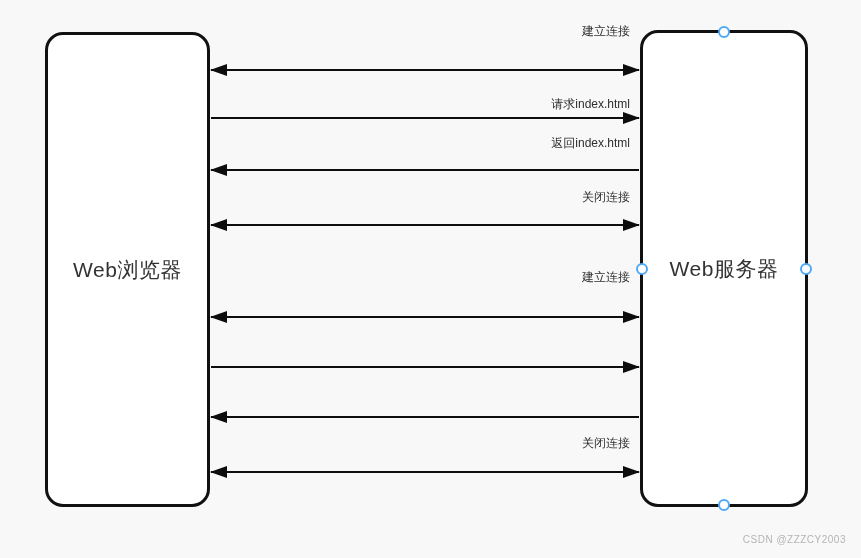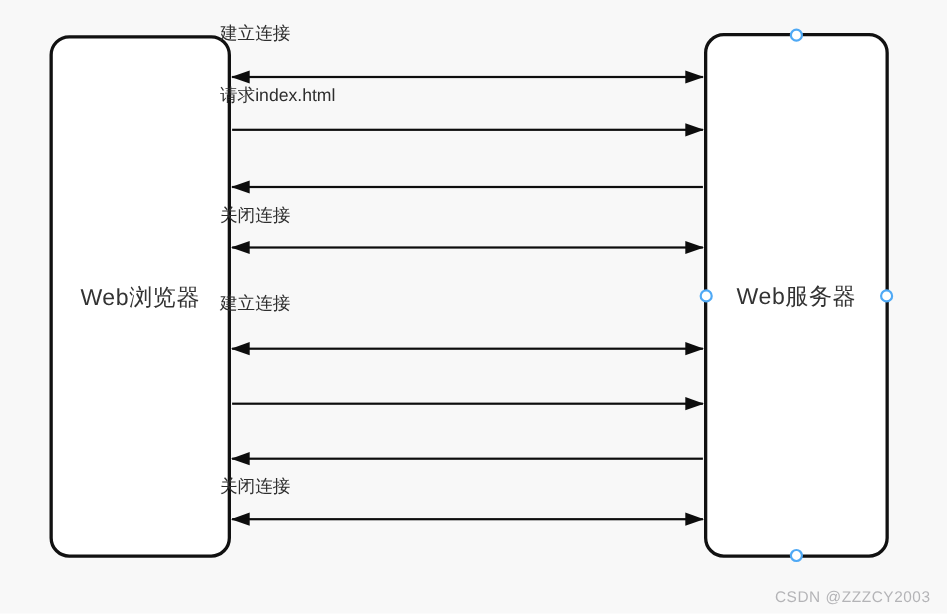--- a/index.html
+++ b/index.html
@@ -19,32 +19,32 @@
 
   
   .handle{position:absolute;width:12px;height:12px;border:2px solid var(--handle);
           background:#fff;border-radius:50%;}
   .handle-top{left:calc(50% - 6px);top:-7px;}
   .handle-bottom{left:calc(50% - 6px);bottom:-7px;}
   .handle-left{left:-7px;top:calc(50% - 6px);}
   .handle-right{right:-7px;top:calc(50% - 6px);}
 
   
-  .msg-label{position:absolute;left:200px;width:430px;text-align:left;
-             font-size:16px;line-height:20px;color:var(--text);white-space:nowrap;}
+  .msg-label{position:absolute;left:200px;width:430px;text-align:right;
+             font-size:12px;line-height:20px;color:var(--text);white-space:nowrap;}
 
   
   .arrow{position:absolute;left:210px;width:430px;height:12px;}
   .arrow .line{position:absolute;left:1px;right:1px;top:5px;height:2px;background:var(--line);}
   .head{position:absolute;width:0;height:0;top:0;
         border-top:6px solid transparent;border-bottom:6px solid transparent;}
   .head-left{left:0;border-right:17px solid var(--line);}
   .head-right{right:0;border-left:17px solid var(--line);}
 
-  .watermark{position:absolute;right:15px;top:534px;font-size:14px;
+  .watermark{position:absolute;right:15px;top:534px;font-size:10px;
              color:var(--watermark);letter-spacing:.5px;}
 </style>
 </head>
 <body>
 
 <div class="canvas">
 
   <div class="node node-server">
     <span class="node-label">Web服务器</span>
     <span class="handle handle-top"></span>
@@ -57,26 +57,27 @@
     <span class="node-label">Web浏览器</span>
   </div>
 
   <div class="msg-label" style="top:21px">建立连接</div>
   <div class="arrow" style="top:64px">
     <span class="head head-left"></span>
     <span class="line"></span>
     <span class="head head-right"></span>
   </div>
 
-  <div class="msg-label" style="top:78px">请求index.html</div>
+  <div class="msg-label" style="top:94px">请求index.html</div>
   <div class="arrow" style="top:112px">
     <span class="line"></span>
     <span class="head head-right"></span>
   </div>
 
+  <div class="msg-label" style="top:133px">返回index.html</div>
   <div class="arrow" style="top:164px">
     <span class="head head-left"></span>
     <span class="line"></span>
   </div>
 
   <div class="msg-label" style="top:187px">关闭连接</div>
   <div class="arrow" style="top:219px">
     <span class="head head-left"></span>
     <span class="line"></span>
     <span class="head head-right"></span>

